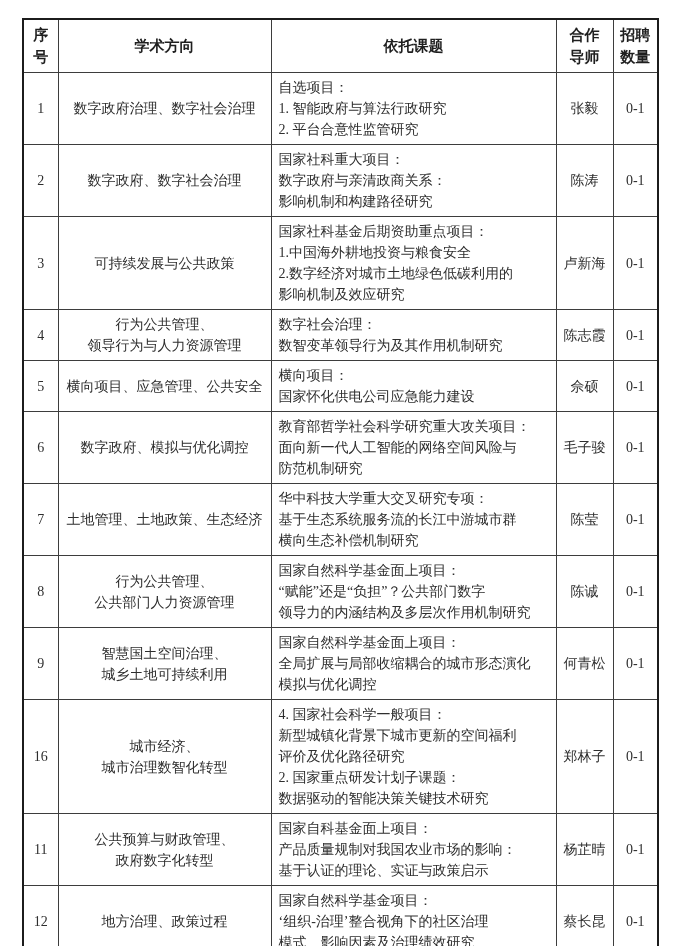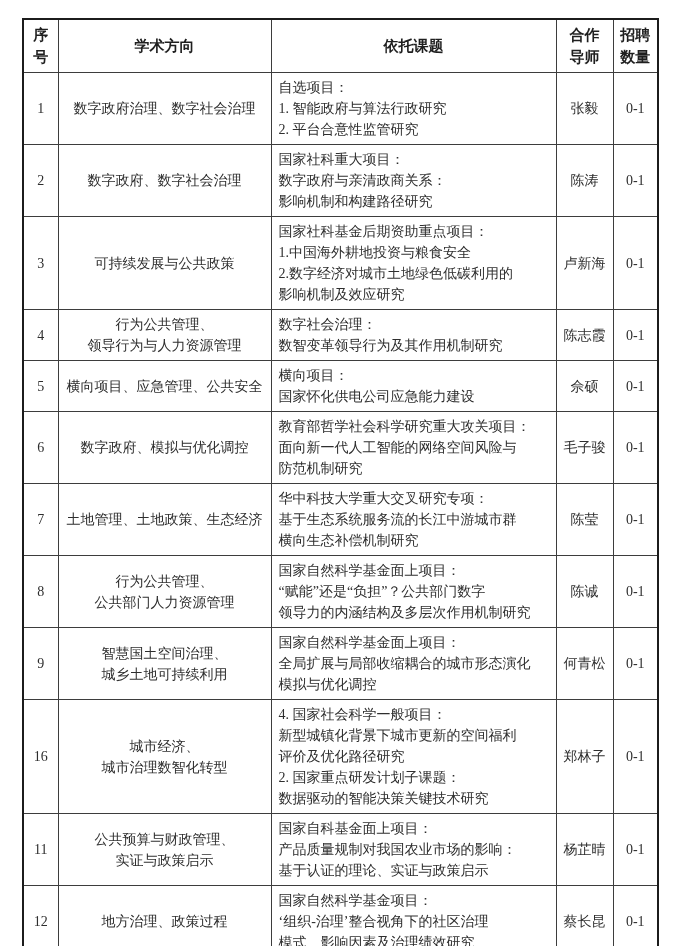--- a/index.html
+++ b/index.html
@@ -173,21 +173,21 @@
 新型城镇化背景下城市更新的空间福利
 评价及优化路径研究
 2. 国家重点研发计划子课题：
 数据驱动的智能决策关键技术研究</td>
           <td>郑林子</td>
           <td>0-1</td>
         </tr>
         <tr>
           <td>11</td>
           <td>公共预算与财政管理、
-实证与政策启示</td>
+政府数字化转型</td>
           <td class="project-cell">国家自科基金面上项目：
 产品质量规制对我国农业市场的影响：
 基于认证的理论、实证与政策启示</td>
           <td>杨芷晴</td>
           <td>0-1</td>
         </tr>
         <tr>
           <td>12</td>
           <td>地方治理、政策过程</td>
           <td class="project-cell">国家自然科学基金项目：

